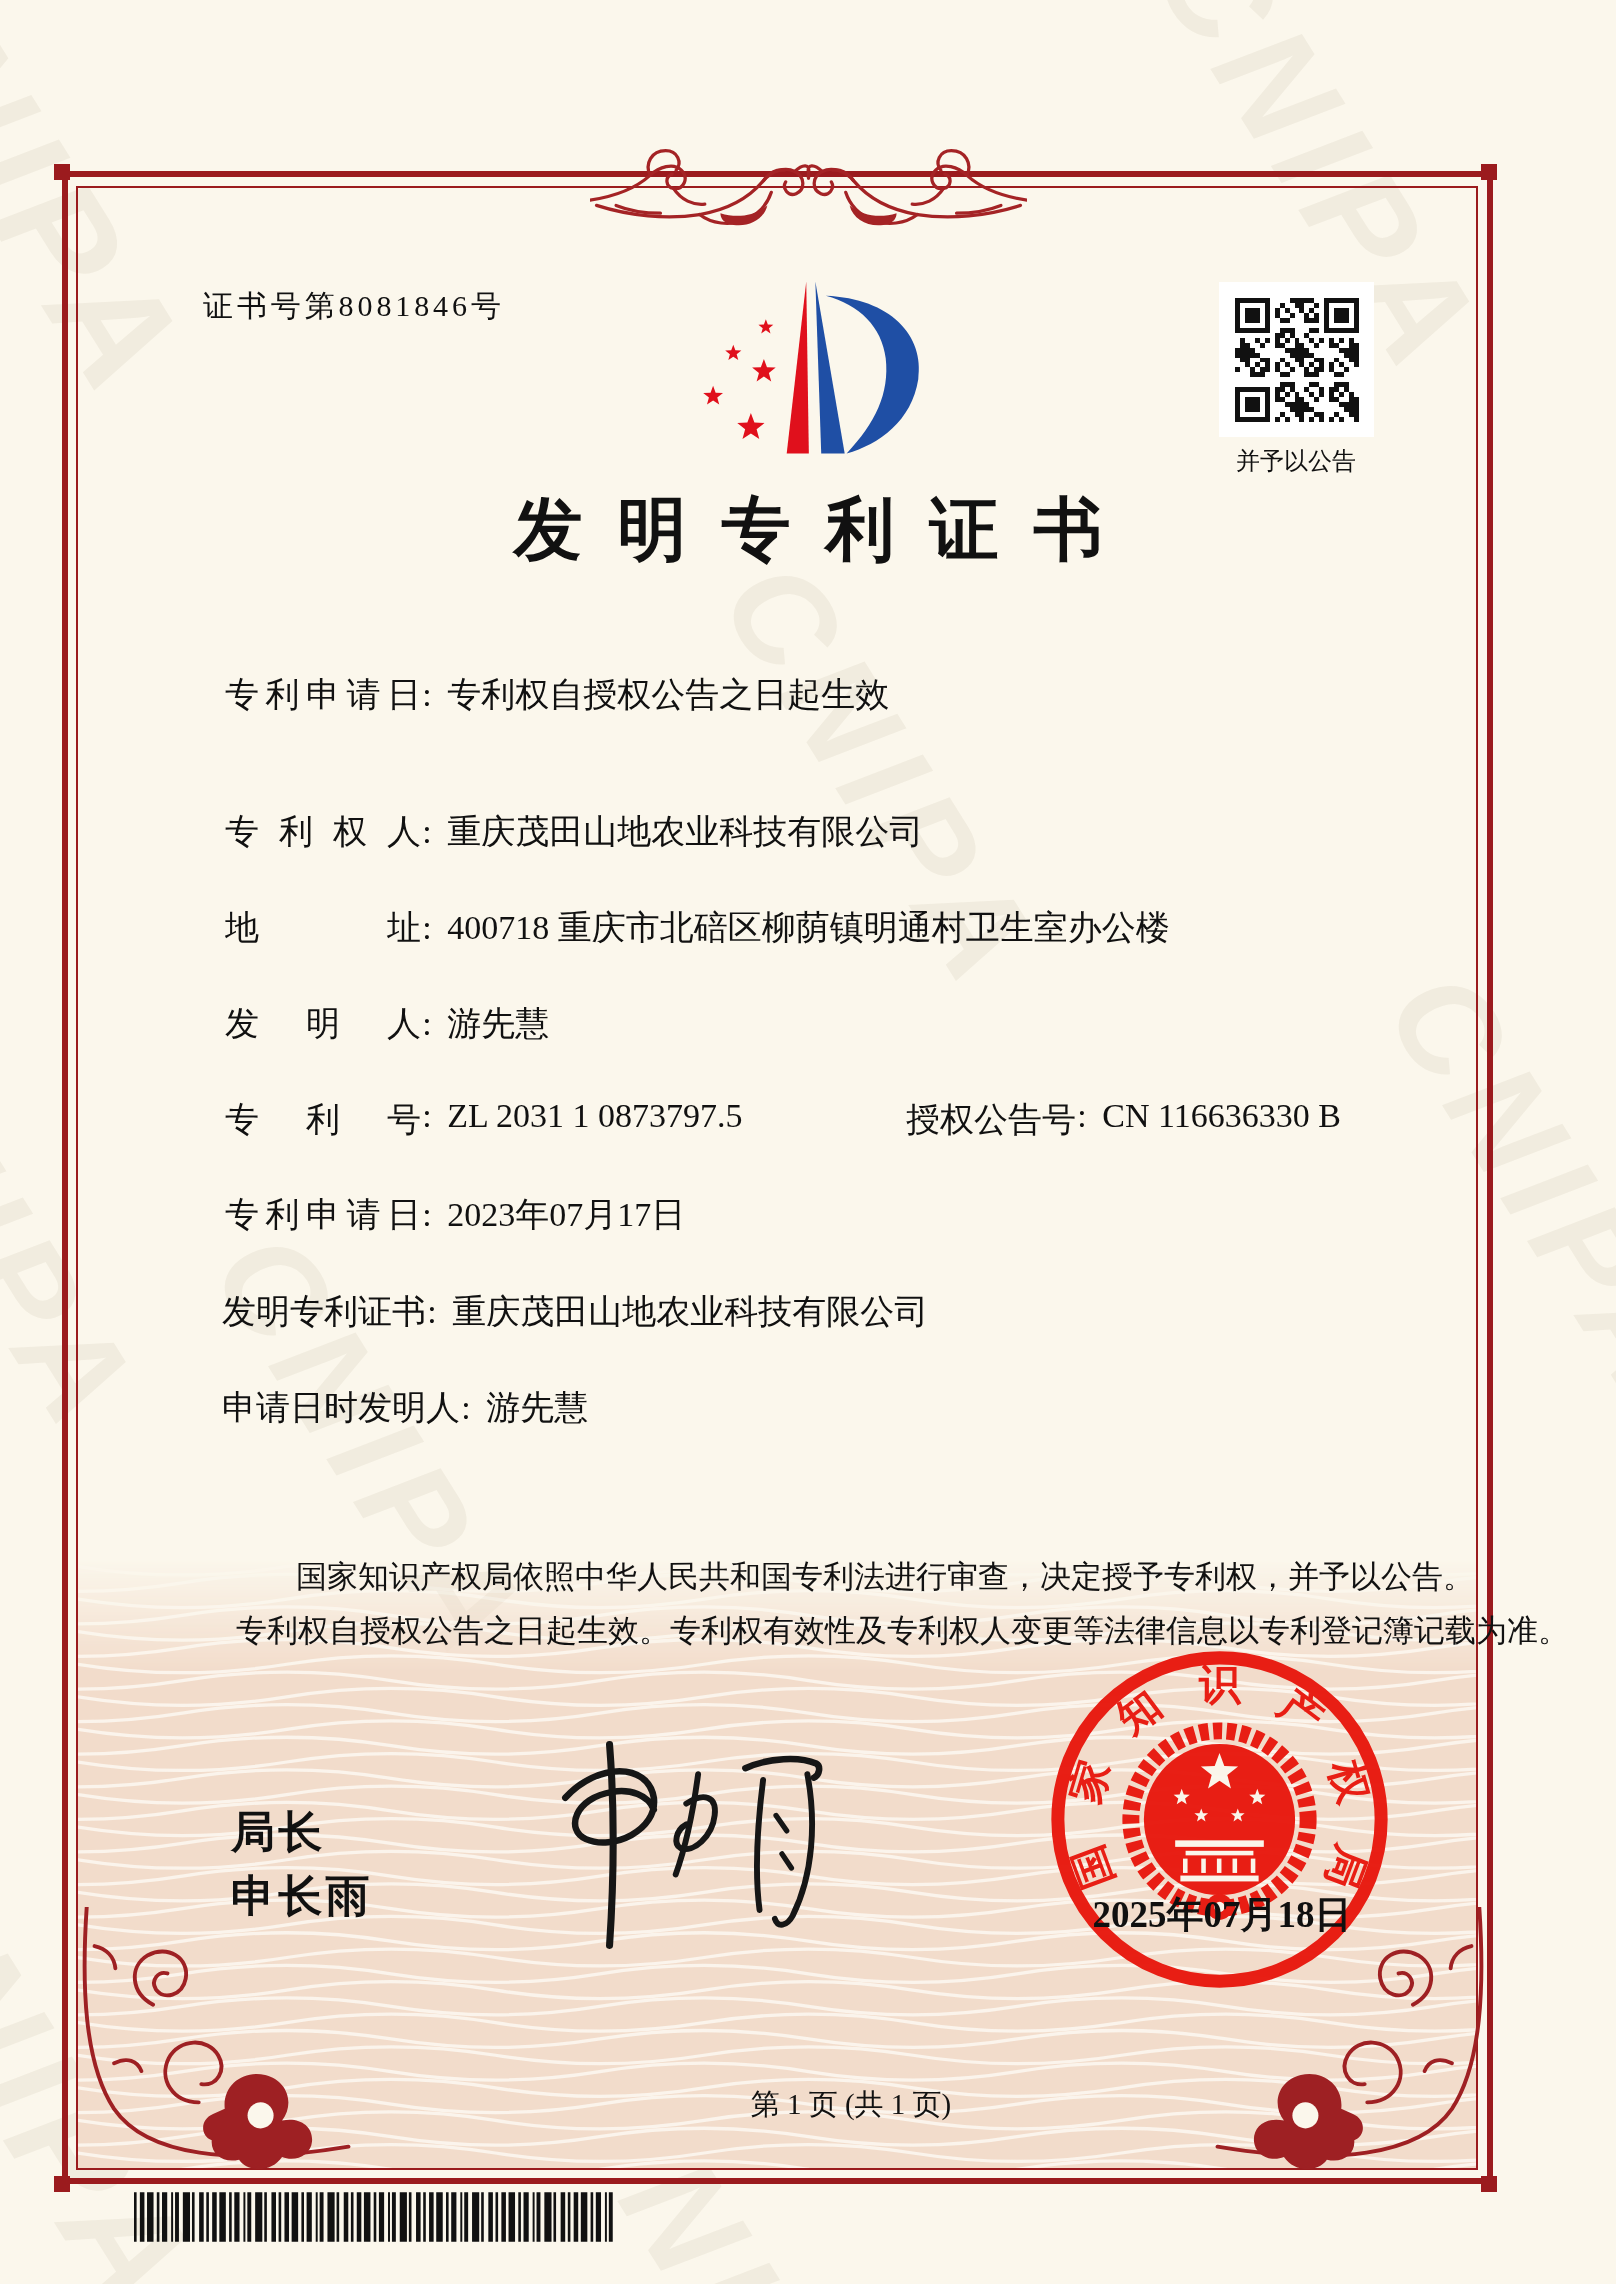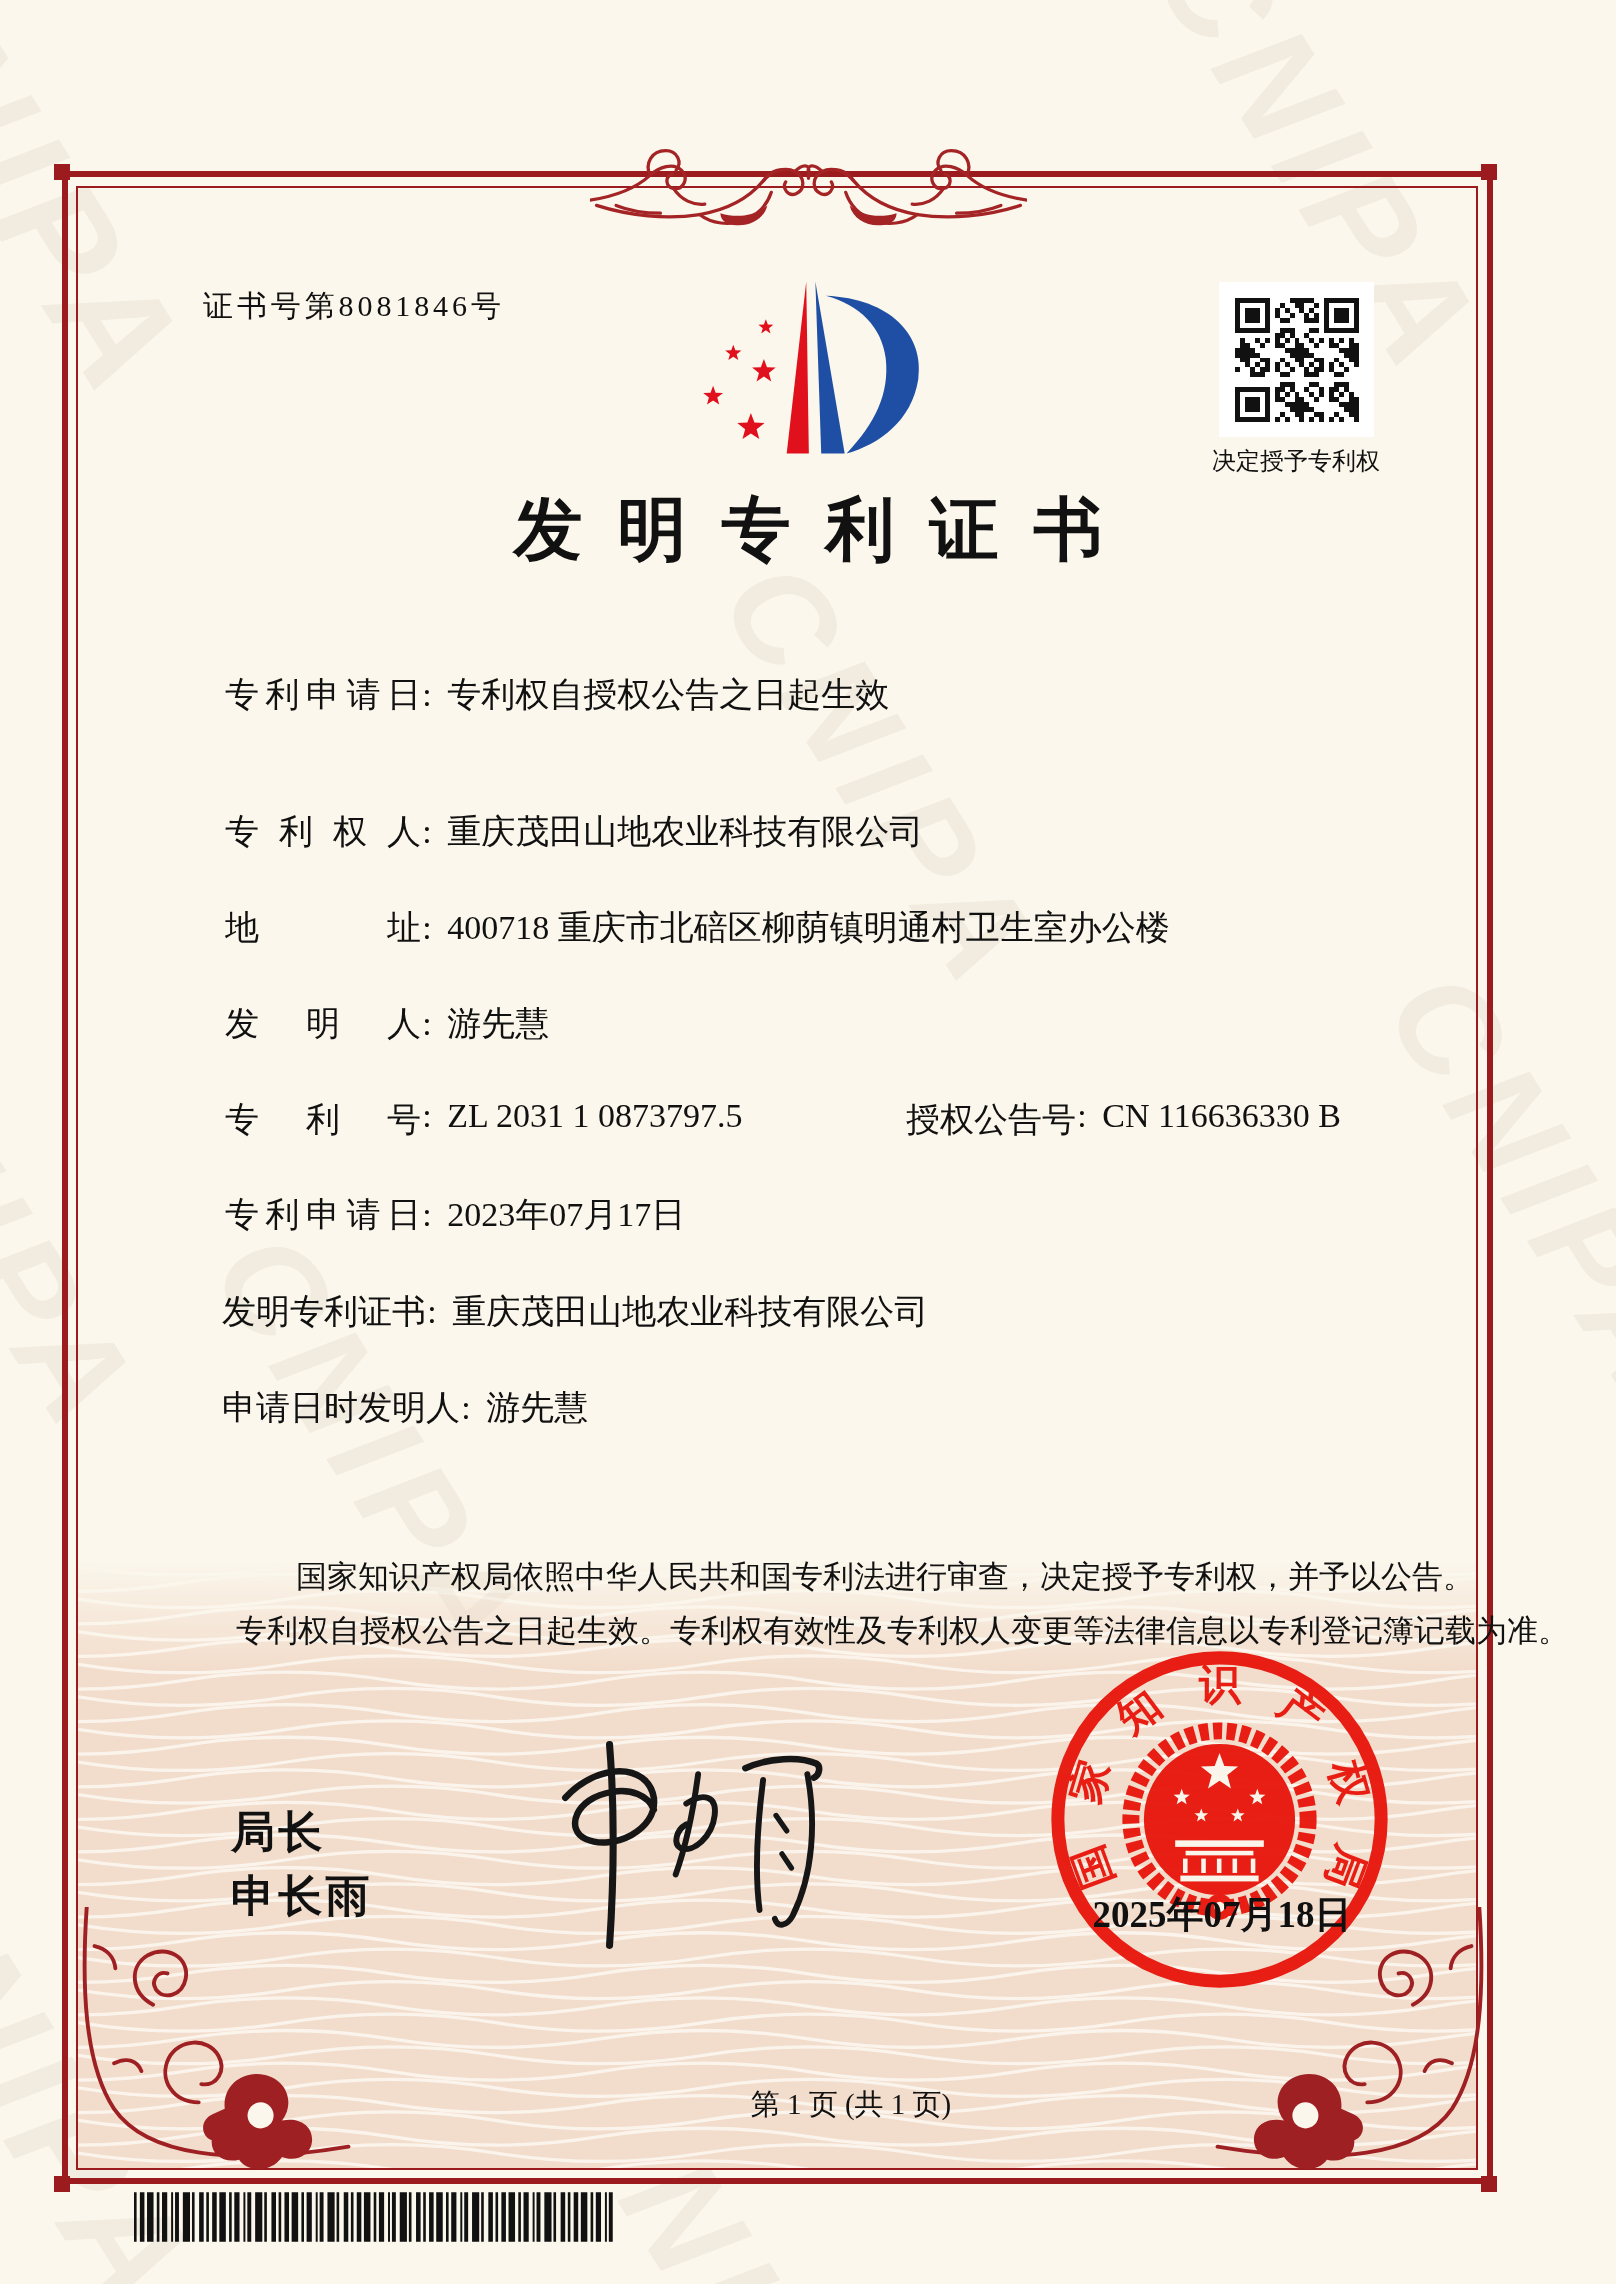--- a/index.html
+++ b/index.html
@@ -447,21 +447,21 @@
         <rect x="10" y="24" width="1" height="1"></rect>
         <rect x="13" y="24" width="1" height="1"></rect>
         <rect x="15" y="24" width="1" height="1"></rect>
         <rect x="17" y="24" width="1" height="1"></rect>
         <rect x="19" y="24" width="1" height="1"></rect>
         <rect x="21" y="24" width="1" height="1"></rect>
         <rect x="24" y="24" width="1" height="1"></rect>
       </g>
   </svg>
 </div>
-<div class="qrlabel">决定授予专利权</div>
+<div class="qrlabel">并予以公告</div>
 
 <div class="title">发明专利证书</div>
 
 <div class="row" style="top:672px">
   <span class="lbl j">专利申请日</span><span class="colon">:</span><span class="val">专利权自授权公告之日起生效</span>
 </div>
 <div class="row" style="top:809px">
   <span class="lbl j">专利权人</span><span class="colon">:</span><span class="val">重庆茂田山地农业科技有限公司</span>
 </div>
 <div class="row" style="top:905px">

